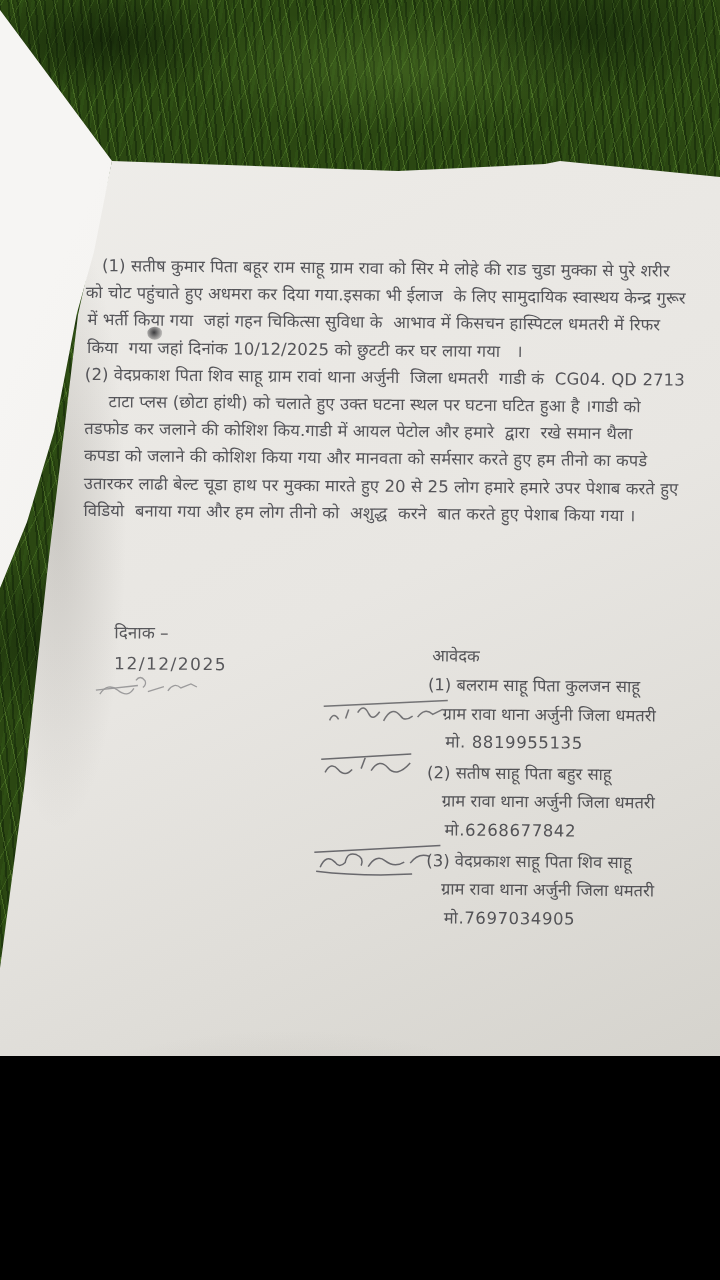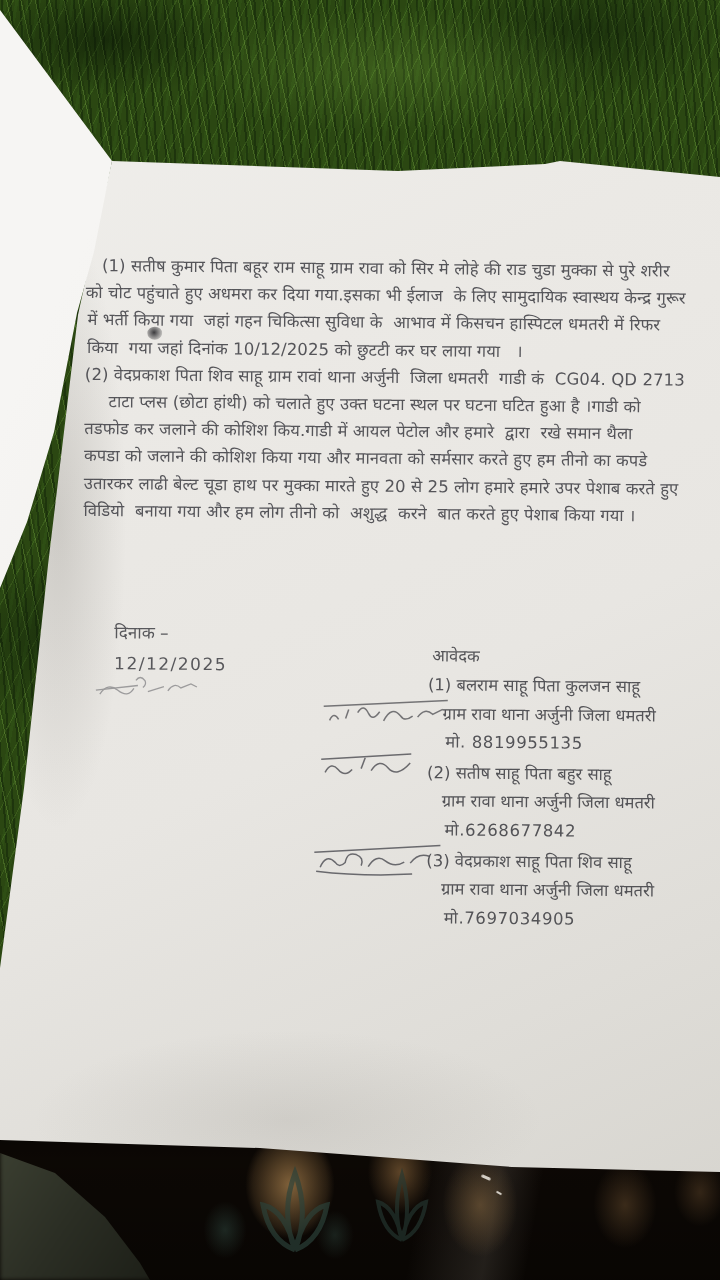--- a/index.html
+++ b/index.html
@@ -1,17 +1,17 @@
 <!DOCTYPE html>
 <html><head>
 <meta charset="utf-8">
 <style>
   html,body{margin:0;padding:0;background:#000;}
   .stage{
-    position:relative;width:720px;height:1280px;overflow:hidden;
+    position:relative;width:720px;height:1056px;overflow:hidden;
     font-family:"DejaVu Sans",sans-serif;
   }
   
   .grass{
     position:absolute;inset:0;
     background-color:#2b4712;
     background-image:
       radial-gradient(ellipse 300px 90px at 55% 70px, rgba(130,180,70,.20), transparent 70%),
       radial-gradient(ellipse 180px 80px at 15% 40px, rgba(8,20,4,.55), transparent 70%),
       radial-gradient(ellipse 220px 100px at 82% 30px, rgba(10,24,6,.45), transparent 70%),

